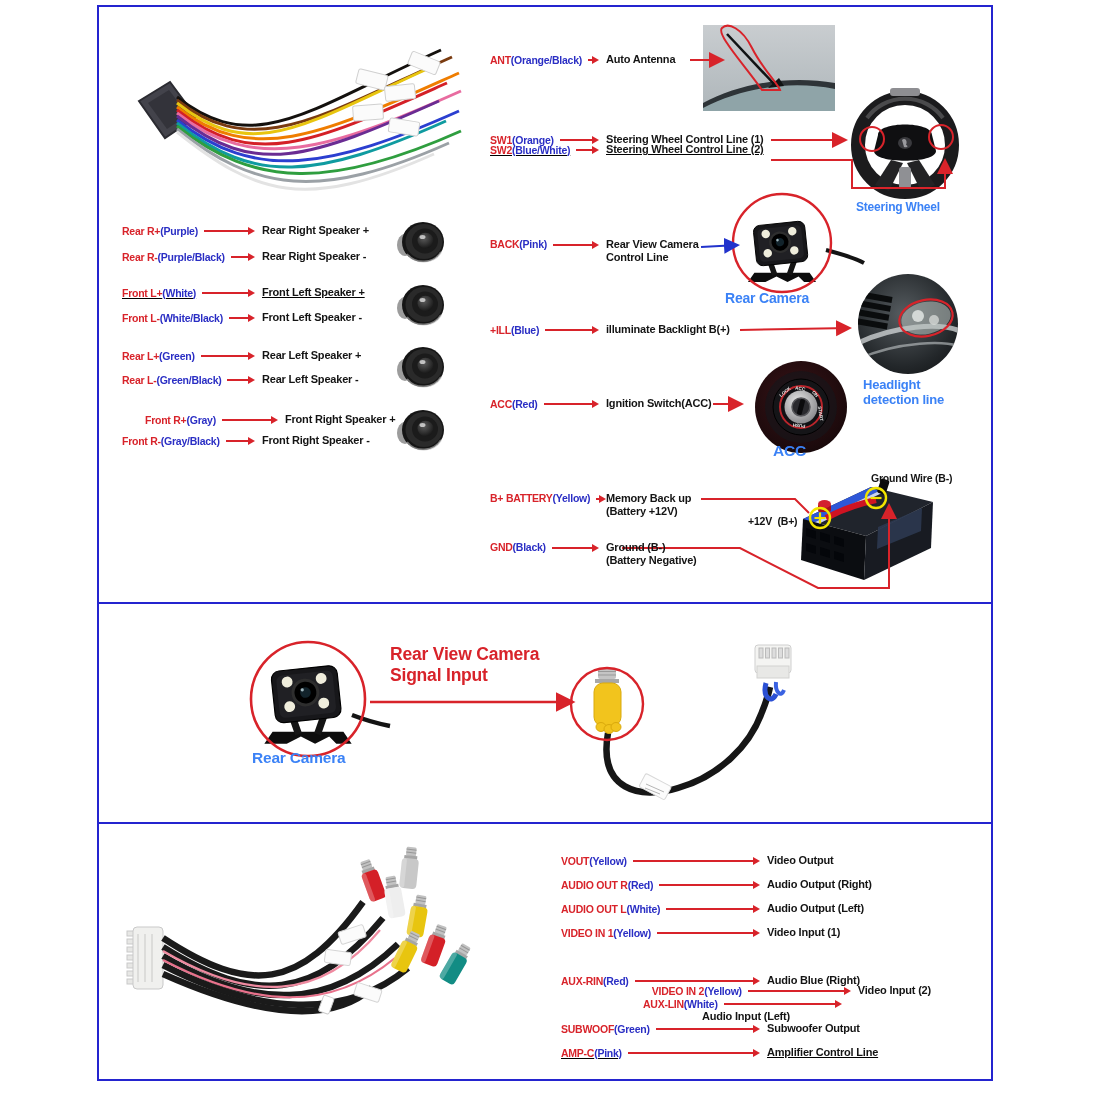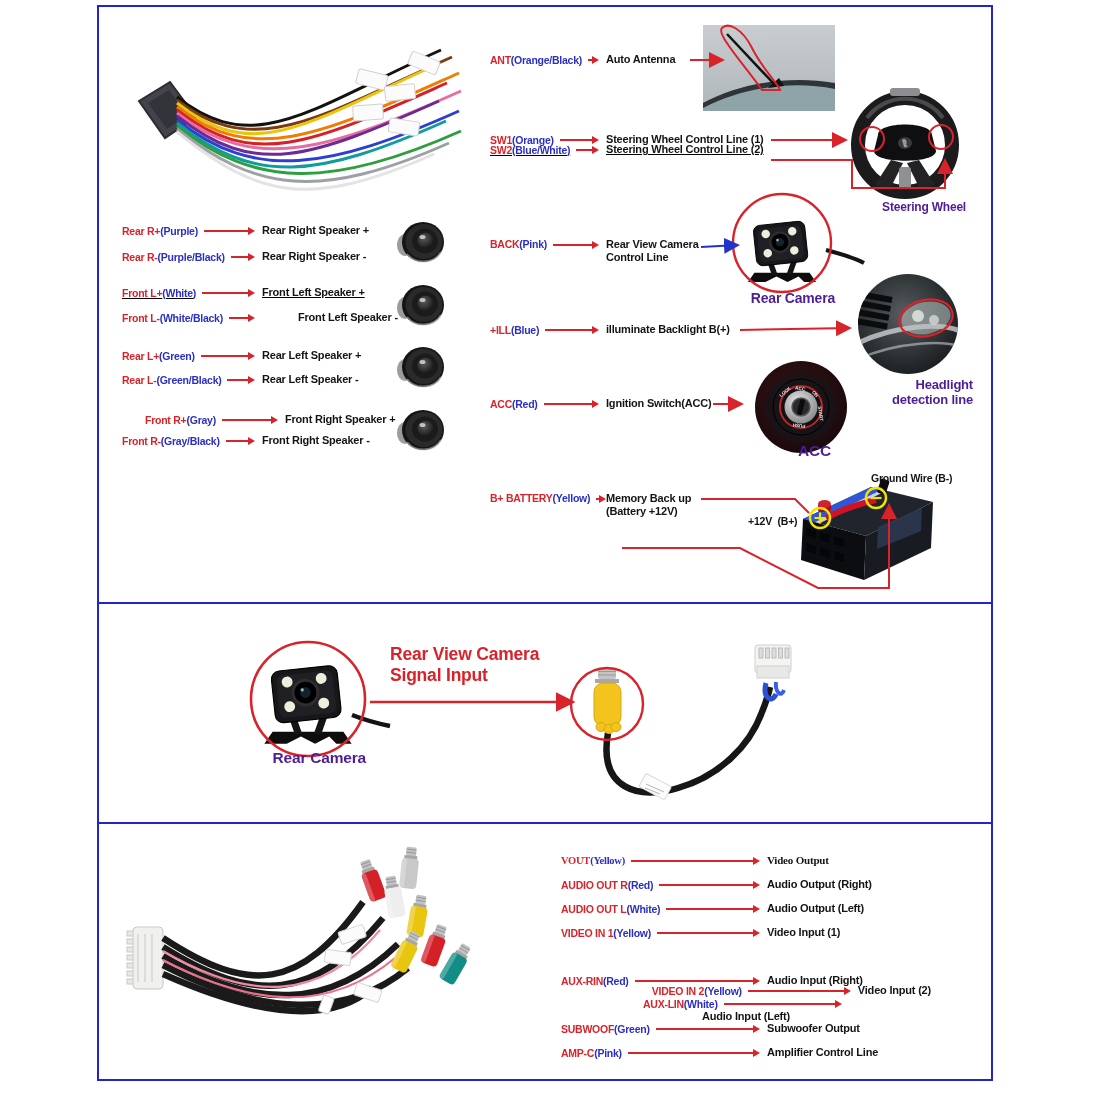--- a/index.html
+++ b/index.html
@@ -16,21 +16,21 @@
   .r-spk .lz{width:140px;}
   .r-main .lz{width:116px;}
   .r-out .lz{width:206px;}
   .wn{color:#d8232a;}
   .wc{color:#2a2ec4;}
   .arrow{flex:1;min-width:8px;height:0;border-top:2px solid #d8232a;position:relative;margin:0 9px 0 6px;}
   .row.two .arrow{margin-top:6px;}
   .arrow::after{content:"";position:absolute;right:-2px;top:-5px;width:0;height:0;
     border-left:7px solid #d8232a;border-top:4px solid transparent;border-bottom:4px solid transparent;}
   .desc{color:#141414;font-size:11px;line-height:13px;letter-spacing:-0.2px;}
-  .cap{position:absolute;font-weight:bold;color:#4c1d95;text-align:right;letter-spacing:-0.2px;line-height:15px;}
+  .cap{position:absolute;font-weight:bold;color:#3b82f6;text-align:left;letter-spacing:-0.2px;line-height:15px;}
   .cap.black{color:#141414;text-align:left;}
   .title2{position:absolute;font-weight:bold;color:#d8232a;font-size:17.5px;line-height:21px;letter-spacing:-0.2px;}
 </style>
 </head>
 <body>
 
 <div id="stage">
 
   <div class="frame"></div>
   <div class="divider" style="top:602px;"></div>
@@ -336,21 +336,21 @@
     <span class="desc">Rear Right Speaker -</span>
   </div>
   <div class="row r-spk" style="left:122px;top:286px;width:300px;text-decoration:underline;">
     <span class="lz">
         <span class="wn">Front L+</span>
         <span class="wc">(White)</span>
         <span class="arrow"></span>
       </span>
     <span class="desc">Front Left Speaker +</span>
   </div>
-  <div class="row r-spk" style="left:122px;top:311px;width:300px;gap:36px;">
+  <div class="row r-spk" style="left:122px;top:311px;width:300px;">
     <span class="lz">
         <span class="wn">Front L-</span>
         <span class="wc">(White/Black)</span>
         <span class="arrow"></span>
       </span>
     <span class="desc">Front Left Speaker -</span>
   </div>
   <div class="row r-spk" style="left:122px;top:349px;width:300px;">
     <span class="lz">
         <span class="wn">Rear L+</span>
@@ -432,33 +432,41 @@
       </span>
     <span class="desc">Ignition Switch(ACC)</span>
   </div>
   <div class="row r-main two" style="left:490px;top:492px;width:240px;">
     <span class="lz">
         <span class="wn">B+ BATTERY</span>
         <span class="wc">(Yellow)</span>
         <span class="arrow"></span>
       </span>
     <span class="desc"><span>Memory Back up</span><br><span>(Battery +12V)</span></span>
+  </div>
+  <div class="row r-main two" style="left:490px;top:541px;width:240px;">
+    <span class="lz">
+        <span class="wn">GND</span>
+        <span class="wc">(Black)</span>
+        <span class="arrow"></span>
+      </span>
+    <span class="desc"><span>Ground (B-)</span><br><span>(Battery Negative)</span></span>
   </div>
 
   <div class="cap" style="left:856px;top:200px;width:110px;font-size:12px;">Steering Wheel</div>
   <div class="cap" style="left:725px;top:291px;width:110px;font-size:14px;">Rear Camera</div>
   <div class="cap" style="left:863px;top:377px;width:110px;font-size:13px;"><span>Headlight</span><br><span>detection line</span></div>
   <div class="cap" style="left:773px;top:443px;width:58px;font-size:15.5px;">ACC</div>
   <div class="cap black" style="left:871px;top:471px;font-size:10.5px;">Ground Wire (B-)</div>
   <div class="cap black" style="left:748px;top:514px;font-size:10.5px;white-space:pre;">+12V  (B+)</div>
 
   <div class="title2" style="left:390px;top:644px;"><span>Rear View Camera</span><br><span>Signal Input</span></div>
   <div class="cap" style="left:252px;top:750px;width:114px;font-size:15.5px;">Rear Camera</div>
 
-  <div class="row r-out" style="left:561px;top:854px;width:370px;font-family:Liberation Serif, serif;">
+  <div class="row r-out" style="left:561px;top:854px;width:370px;">
     <span class="lz">
         <span class="wn">VOUT</span>
         <span class="wc">(Yellow)</span>
         <span class="arrow"></span>
       </span>
     <span class="desc">Video Output</span>
   </div>
   <div class="row r-out" style="left:561px;top:878px;width:370px;">
     <span class="lz">
         <span class="wn">AUDIO OUT R</span>
@@ -490,39 +498,39 @@
         <span class="arrow"></span>
       </span>
     <span class="desc">Video Input (2)</span>
   </div>
   <div class="row r-out" style="left:561px;top:974px;width:370px;">
     <span class="lz">
         <span class="wn">AUX-RIN</span>
         <span class="wc">(Red)</span>
         <span class="arrow"></span>
       </span>
-    <span class="desc">Audio Input (Right)</span>
+    <span class="desc">Audio Blue (Right)</span>
   </div>
   <div class="row r-out" style="left:561px;top:998px;width:370px;flex-direction:column;">
     <span class="lz">
         <span class="wn">AUX-LIN</span>
         <span class="wc">(White)</span>
         <span class="arrow"></span>
       </span>
     <span class="desc">Audio Input (Left)</span>
   </div>
   <div class="row r-out" style="left:561px;top:1022px;width:370px;">
     <span class="lz">
         <span class="wn">SUBWOOF</span>
         <span class="wc">(Green)</span>
         <span class="arrow"></span>
       </span>
     <span class="desc">Subwoofer Output</span>
   </div>
-  <div class="row r-out" style="left:561px;top:1046px;width:370px;">
+  <div class="row r-out" style="left:561px;top:1046px;width:370px;text-decoration:underline;">
     <span class="lz">
         <span class="wn">AMP-C</span>
         <span class="wc">(Pink)</span>
         <span class="arrow"></span>
       </span>
     <span class="desc">Amplifier Control Line</span>
   </div>
 
 </div>
 

